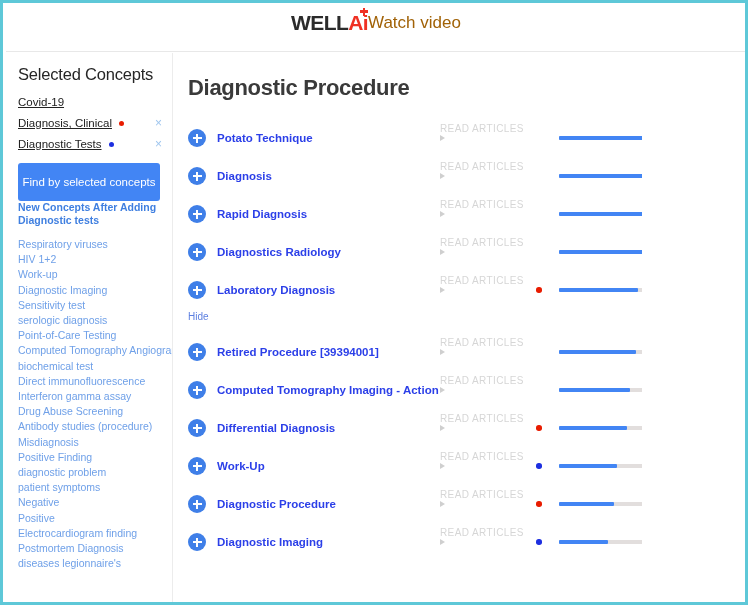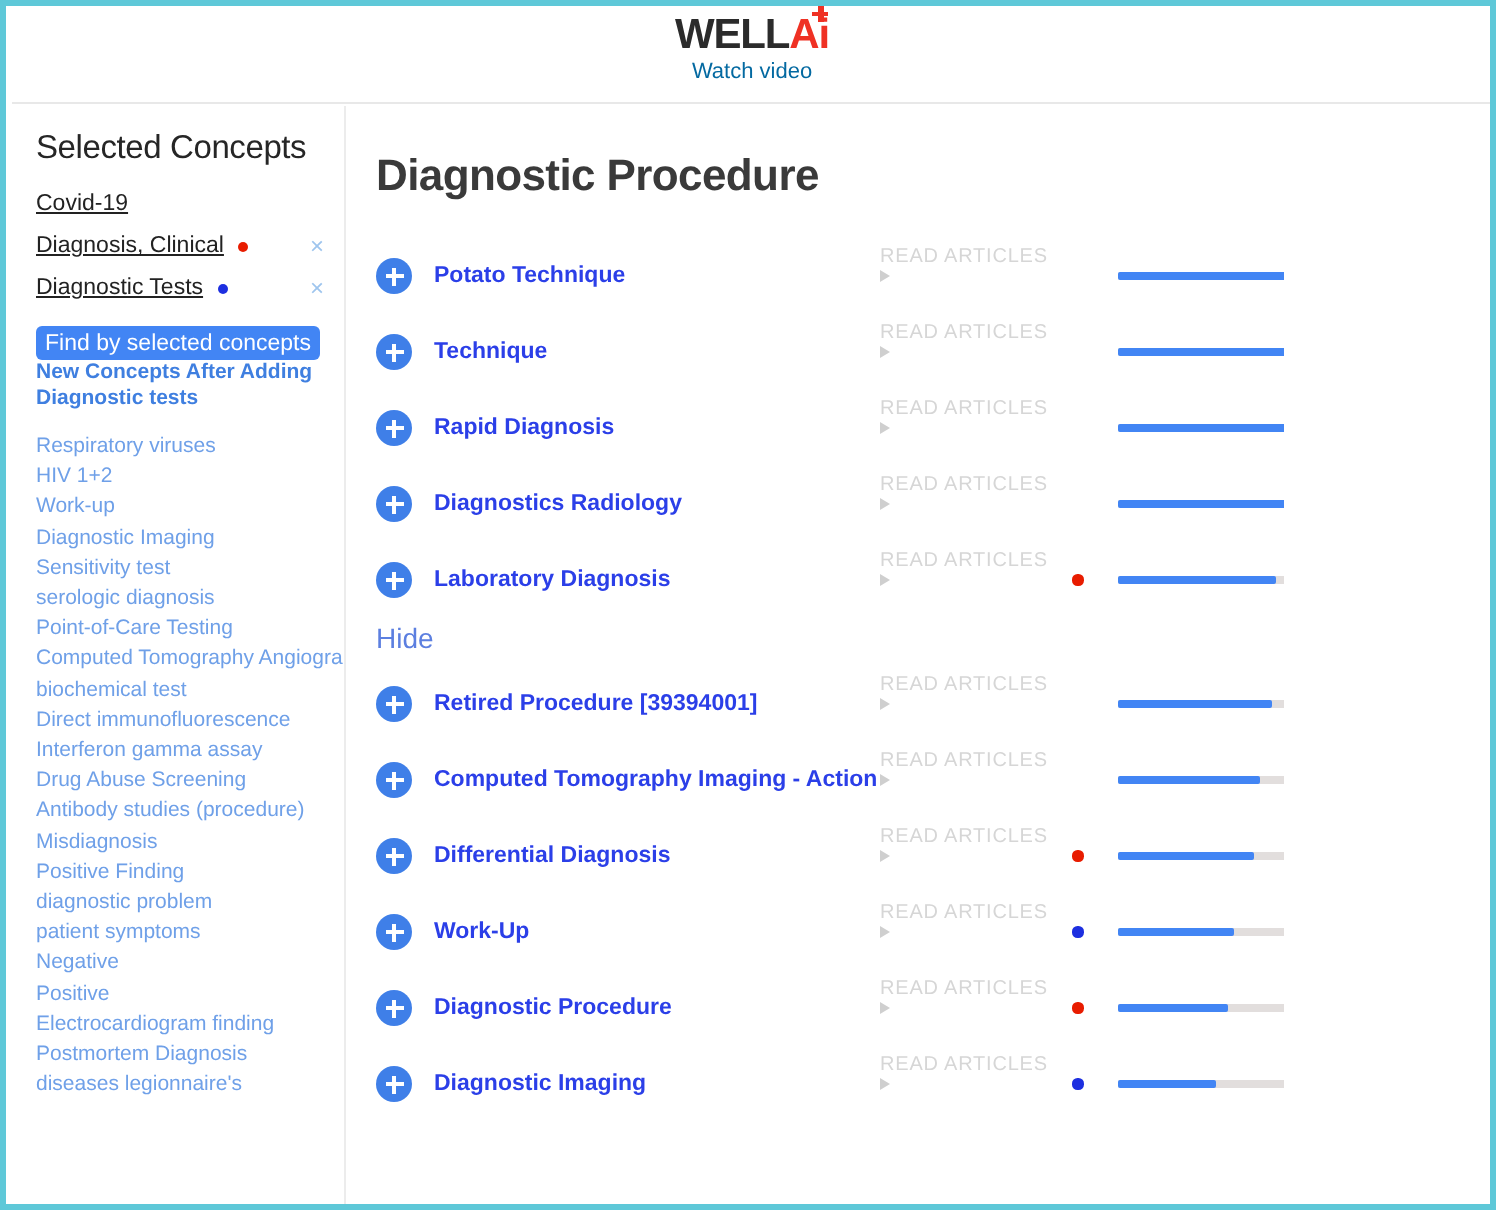--- a/index.html
+++ b/index.html
@@ -29,24 +29,23 @@
   .header {
     position: absolute;
     left: 3px;
     top: 3px;
     width: 742px;
     height: 46px;
     background: #ffffff;
     border-bottom: 1px solid #e8e8e8;
     display: flex;
     align-items: center;
-    justify-content: space-between;
+    justify-content: center;
     box-sizing: border-box;
     padding: 0 14px 12px 12px;
-    flex-direction: column;
   }
   .logo {
     display: flex;
     align-items: baseline;
     letter-spacing: -0.5px;
   }
   .logo-well {
     font-size: 21px;
     font-weight: bold;
     color: #2b2b2b;
@@ -73,22 +72,22 @@
     position: absolute;
     background: #ef3124;
   }
   .logo-cross::before {
     left: 3px; top: 0; width: 2.5px; height: 8px;
   }
   .logo-cross::after {
     left: 0; top: 2.8px; width: 8px; height: 2.5px;
   }
   .watch-video {
-    font-size: 11px;
-    color: #0369a1;
+    font-size: 17px;
+    color: #a16207;
     cursor: pointer;
   }
 
   
   .sidebar {
     position: absolute;
     left: 3px;
     top: 50px;
     width: 167px;
     height: 552px;
@@ -142,21 +141,21 @@
     margin-right: 4px;
     font-size: 12px;
     color: #9ec5ee;
     cursor: pointer;
     line-height: 1;
   }
   .find-btn {
     display: block;
     margin: 10px 0 0 0;
     width: 142px;
-    height: 17px;
+    height: 38px;
     background: #4285f4;
     color: #ffffff;
     border: none;
     border-radius: 3px;
     font-size: 11.5px;
     font-family: "Liberation Sans", sans-serif;
     cursor: pointer;
     padding: 0;
   }
   .new-concepts-head {
@@ -277,21 +276,21 @@
   }
 
   .hide-link-wrap {
     height: 24px;
     position: relative;
   }
   .hide-link {
     position: absolute;
     left: 14px;
     top: 2px;
-    font-size: 14px;
+    font-size: 10px;
     color: #5c7fe0;
     cursor: pointer;
   }
 </style>
 </head>
 <body>
 
 <div id="page">
 
   <div class="header">
@@ -370,21 +369,21 @@
             <div class="read-text">READ ARTICLES</div>
             <div class="read-arrow"></div>
           </div>
           <div class="bar-track">
             <div class="bar-fill" style="width: 100%;"></div>
           </div>
         </div>
         <div class="proc-row">
           <div class="proc-left">
             <span class="plus-icon"></span>
-            <span class="proc-label">Technique</span>
+            <span class="proc-label">Diagnosis</span>
           </div>
           <div class="read-block">
             <div class="read-text">READ ARTICLES</div>
             <div class="read-arrow"></div>
           </div>
           <div class="bar-track">
             <div class="bar-fill" style="width: 95%;"></div>
           </div>
         </div>
         <div class="proc-row">

